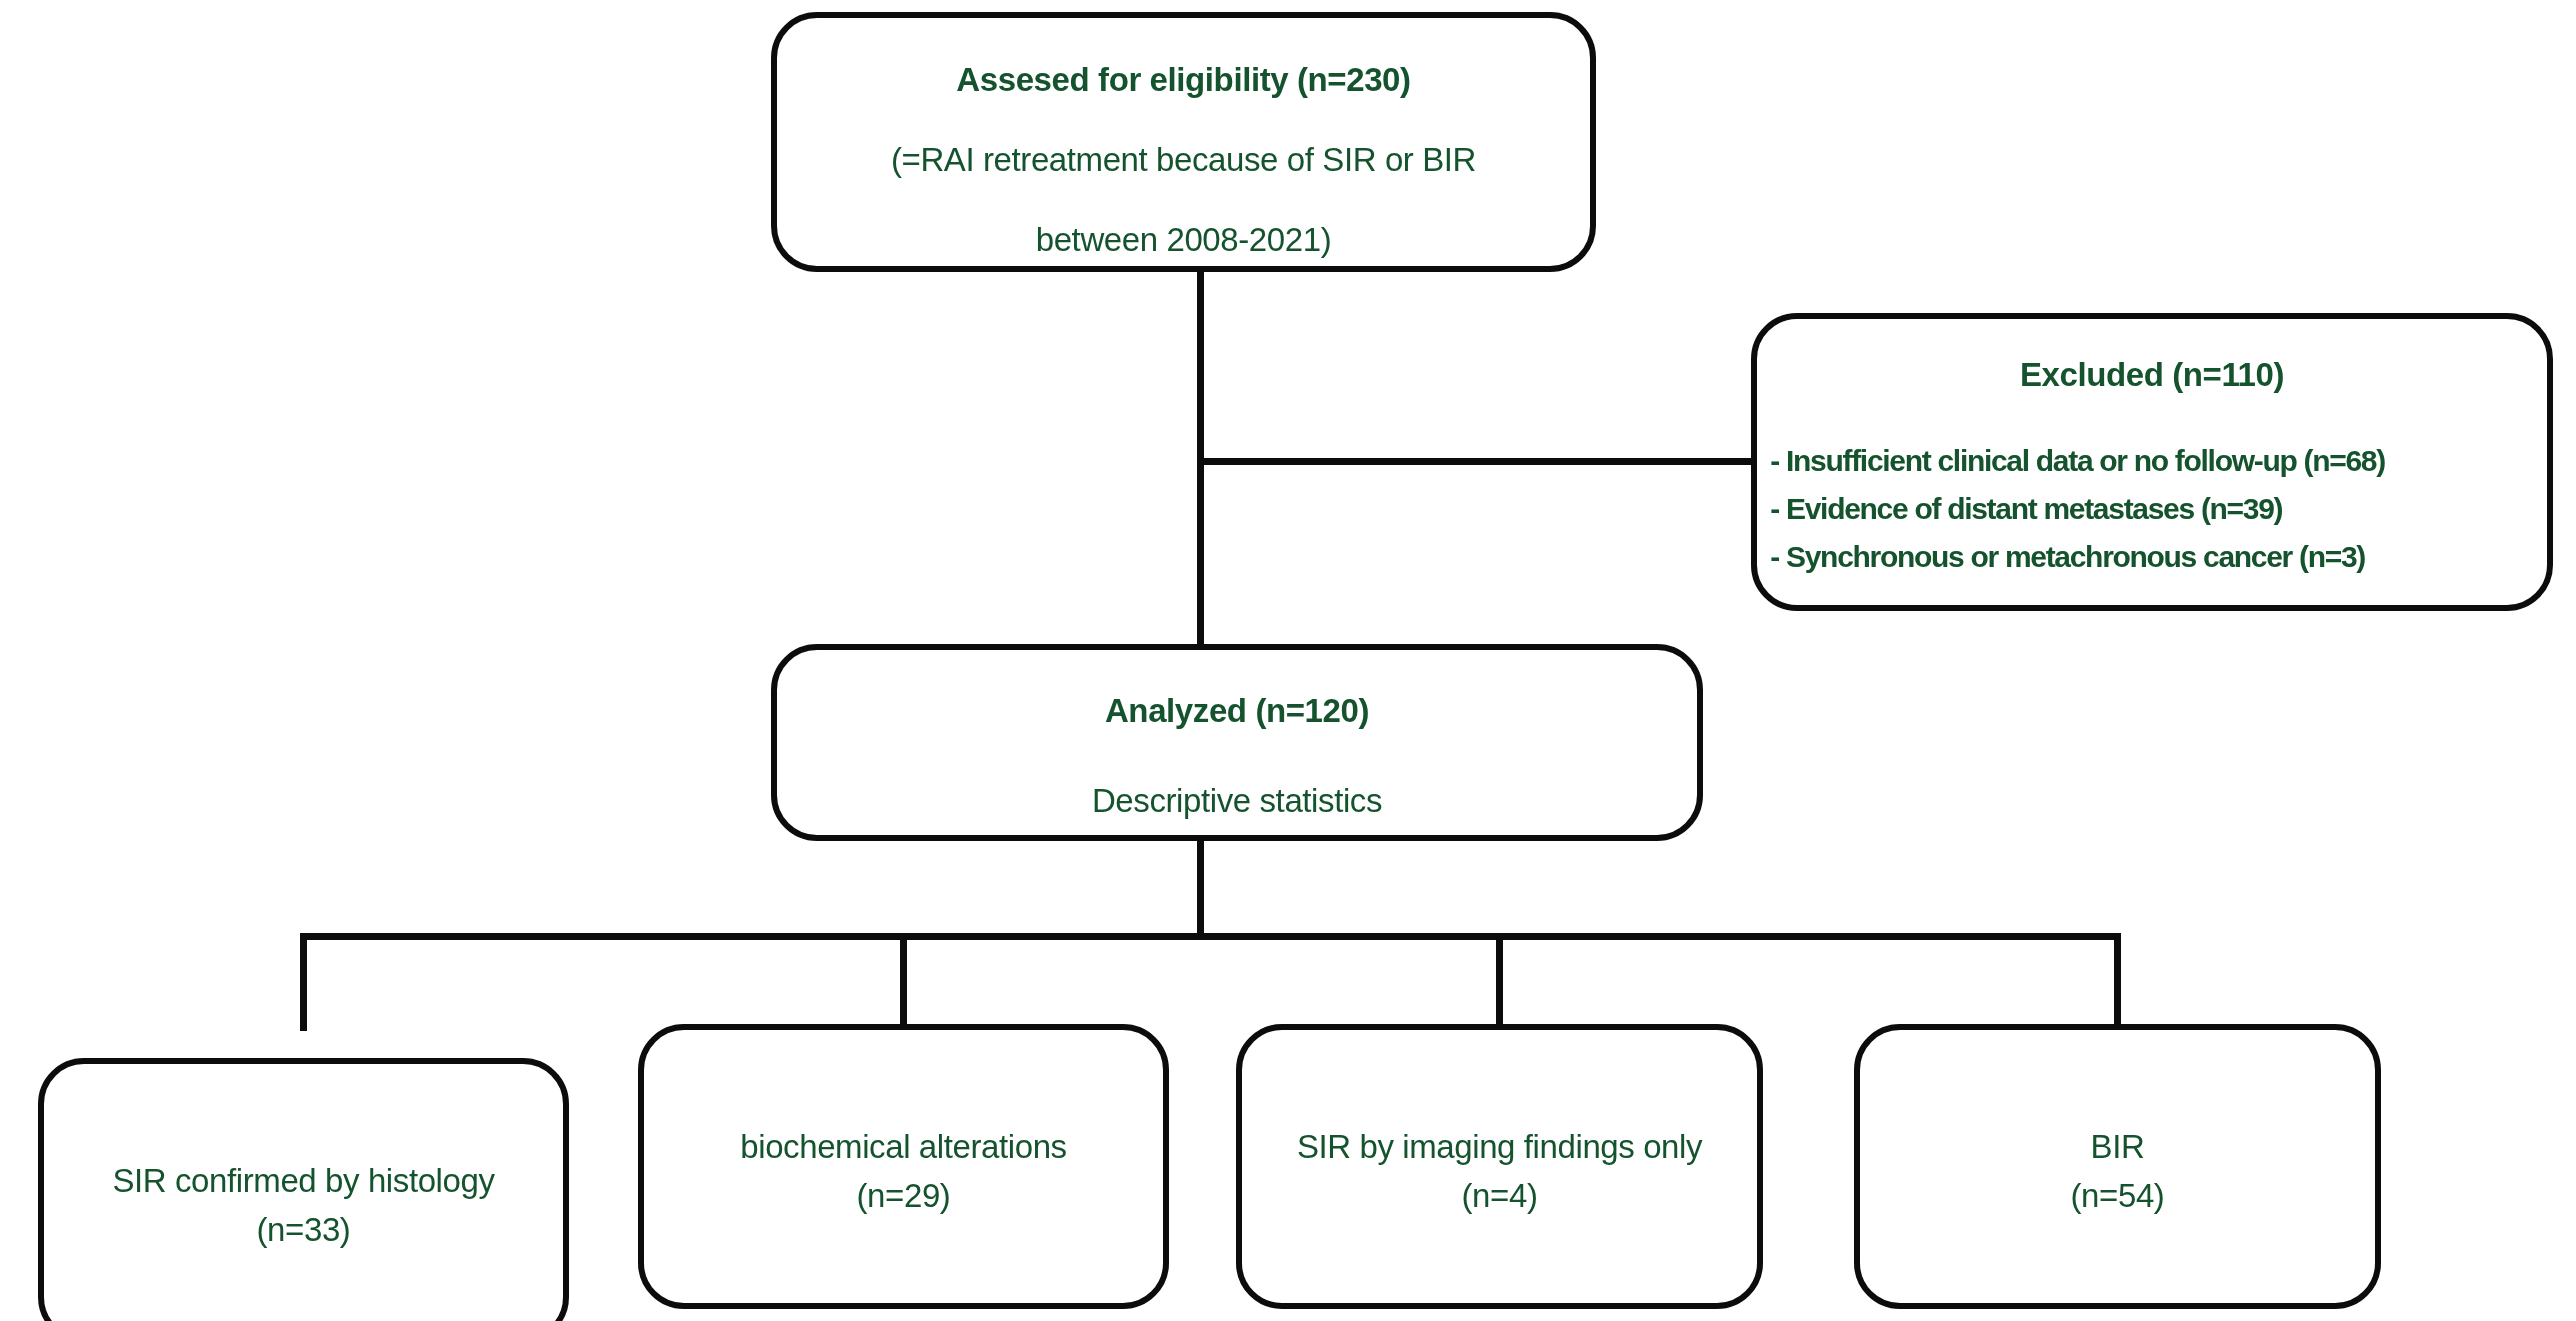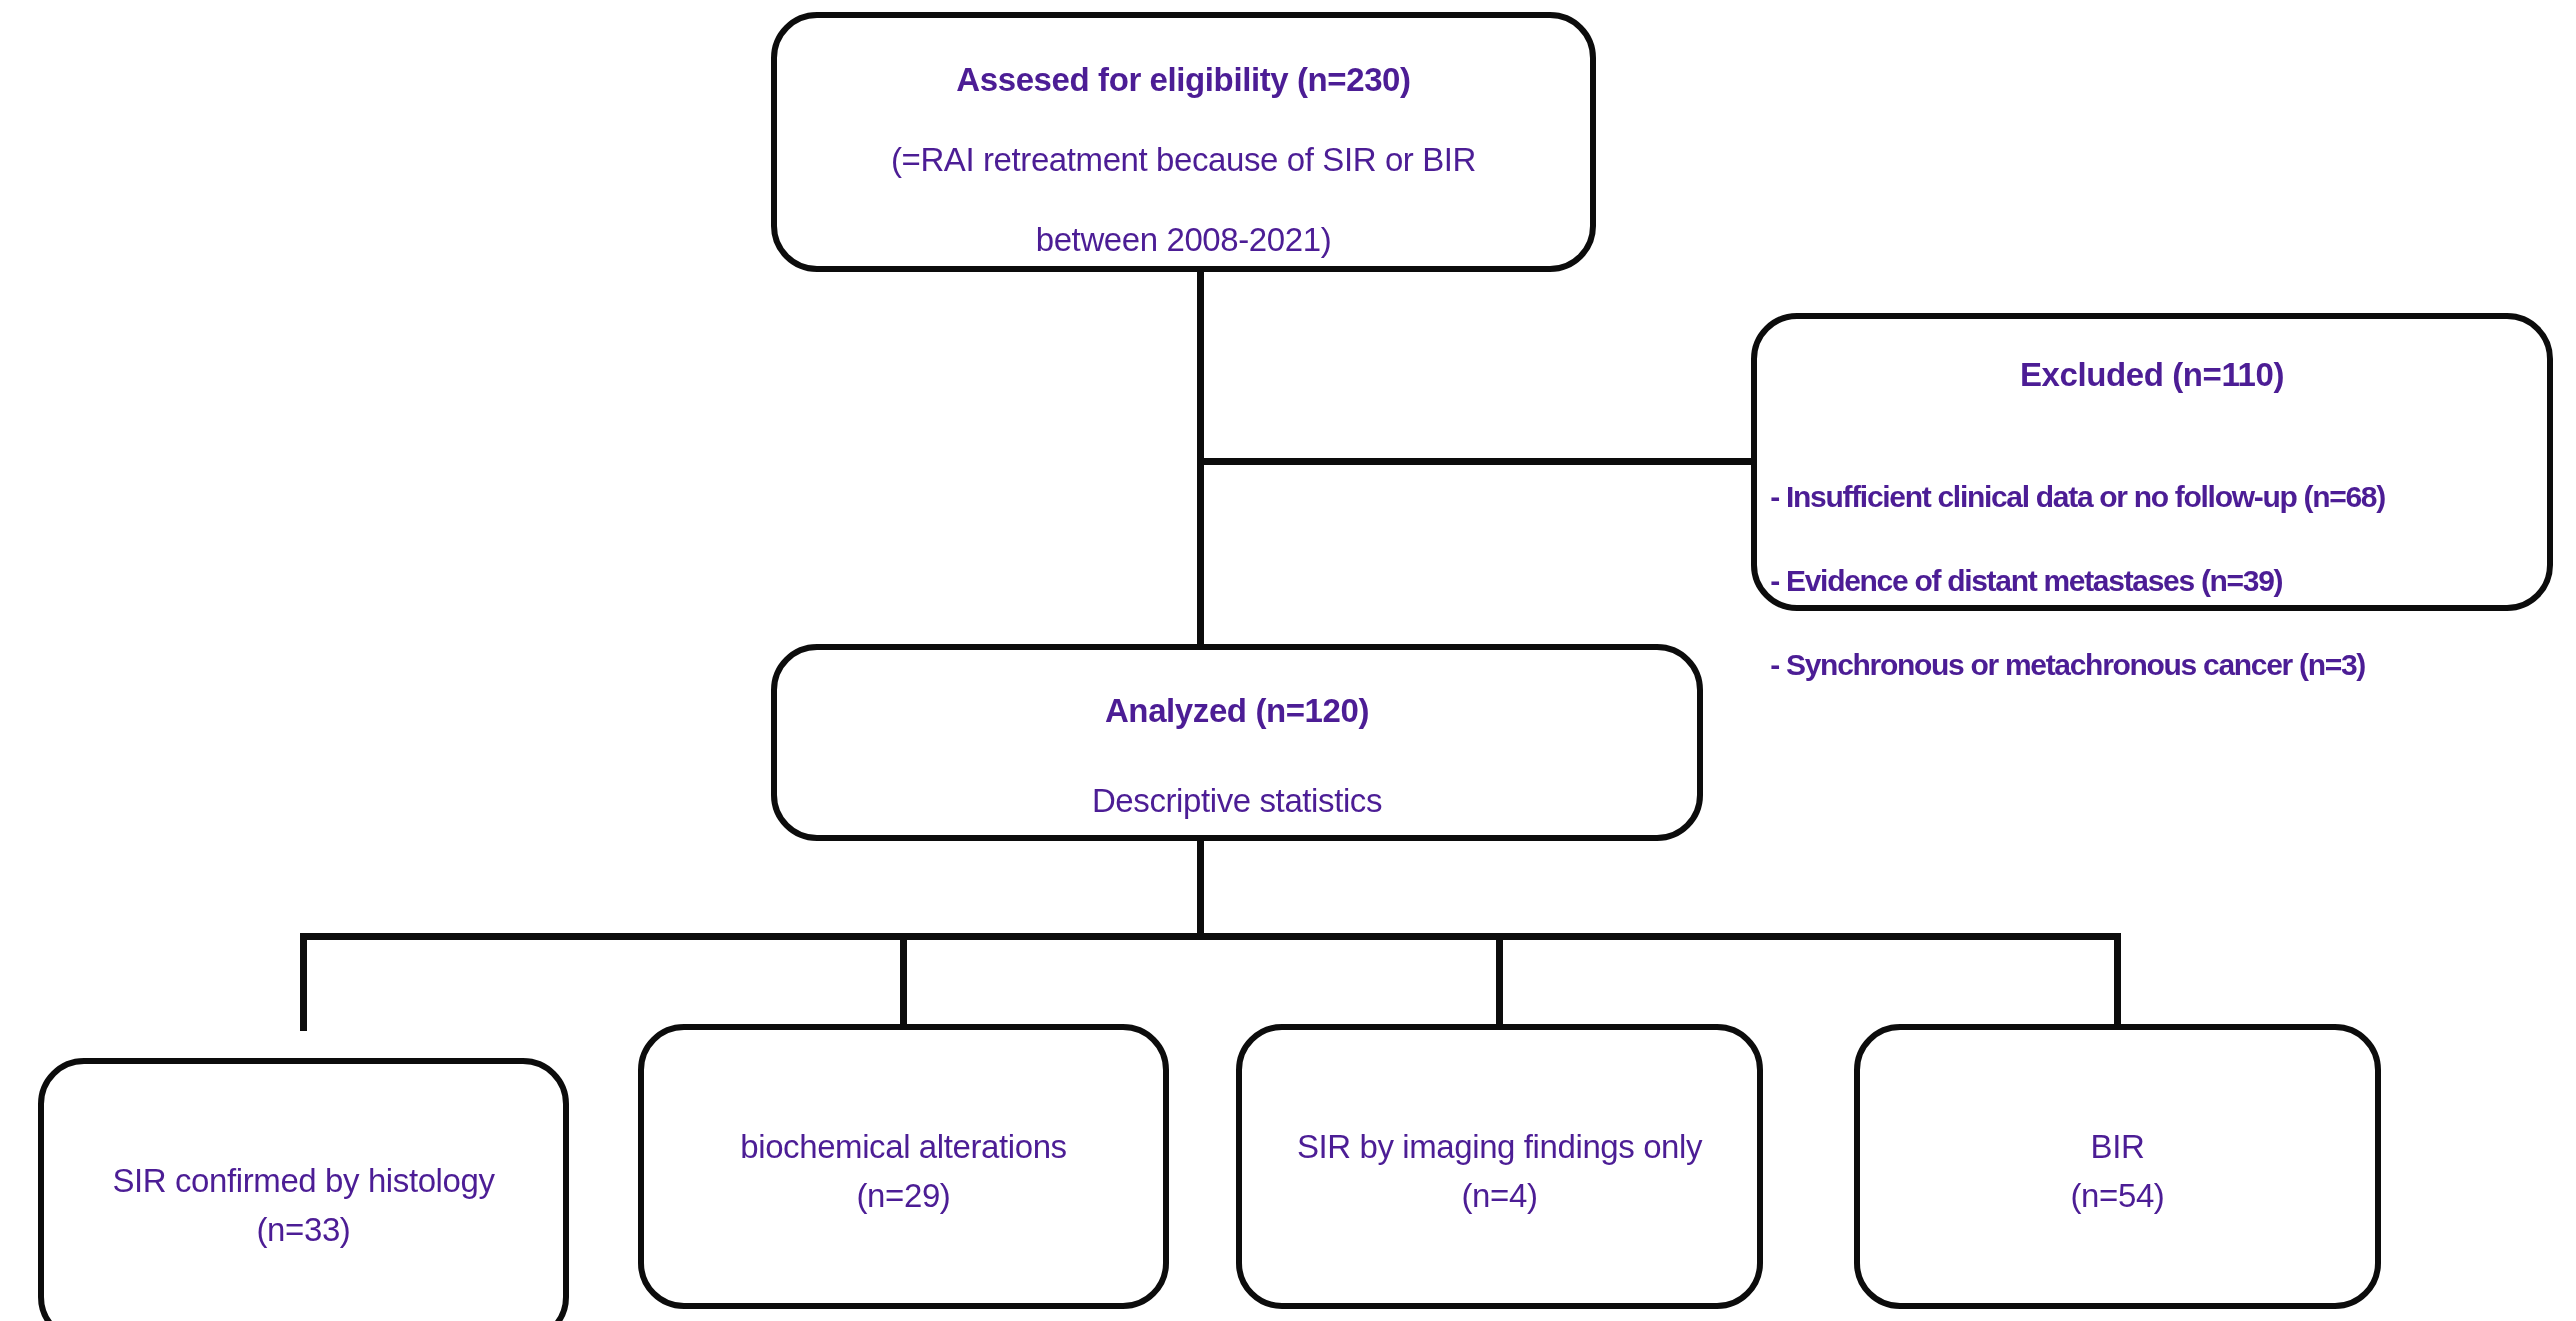--- a/index.html
+++ b/index.html
@@ -6,21 +6,21 @@
     margin: 0;
     padding: 0;
     background: #ffffff;
   }
   .canvas {
     position: relative;
     width: 2576px;
     height: 1321px;
     background: #ffffff;
     font-family: "Liberation Sans", "DejaVu Sans", sans-serif;
-    color: #4c1d95;
+    color: #14532d;
     overflow: hidden;
   }
 
   
   .line {
     position: absolute;
     background: #0c0c0c;
   }
 
   
@@ -62,21 +62,20 @@
     text-align: left;
     padding-left: 13.3px;
     padding-right: 6.7px;
   }
   .excl-item {
     font-size: 30px;
     font-weight: 700;
     line-height: 48px;
     letter-spacing: -1.3px;
     white-space: nowrap;
-    margin-top: 36px;
   }
 
   .node-analyzed { left: 771px; top: 644px; width: 932px; height: 197px; padding-top: 37px; }
   .node-analyzed .node-body { margin-top: 42px; }
 
   .node-outcome {
     top: 1024px;
     height: 285px;
     justify-content: center;
     padding-top: 8.3px;

